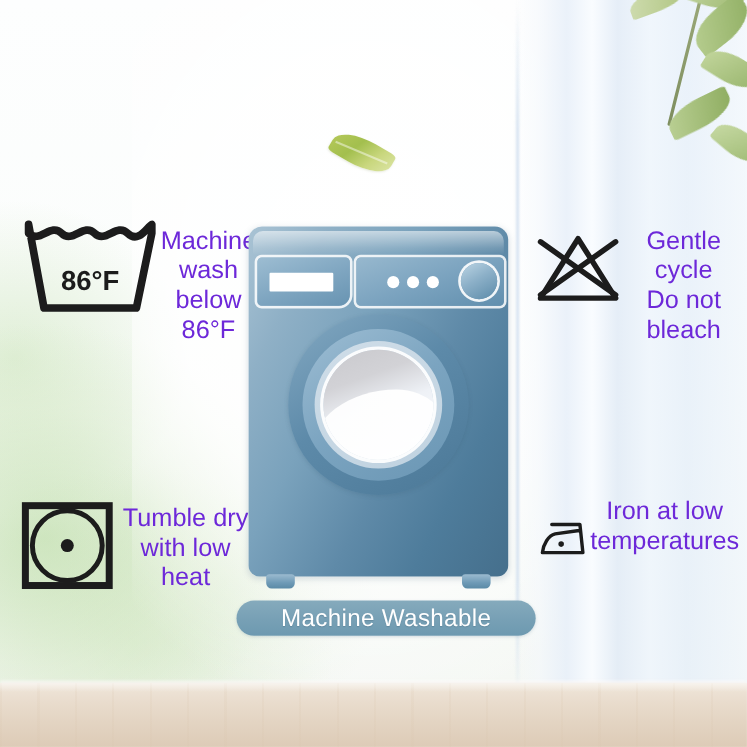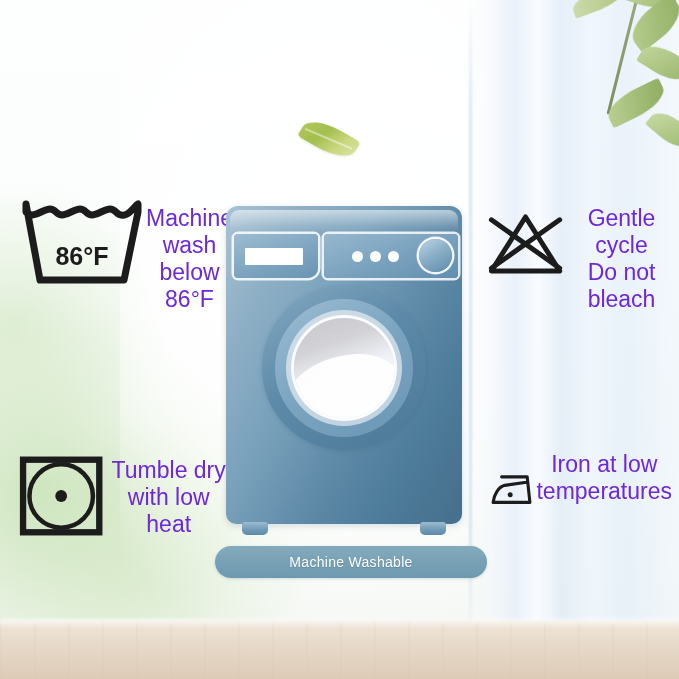--- a/index.html
+++ b/index.html
@@ -242,21 +242,21 @@
     position: absolute;
     left: 215px; top: 546px;
     width: 272px; height: 32px;
     border-radius: 16px;
     background: linear-gradient(180deg, #85aabc 0%, #77a0b5 55%, #6d99b0 100%);
     display: flex; align-items: center; justify-content: center;
     box-shadow: 0 1px 3px rgba(100,130,150,0.25);
   }
   .badge-text {
     color: #ffffff;
-    font-size: 14px;
+    font-size: 22px;
     letter-spacing: 0.3px;
     text-shadow: 0 1px 1px rgba(70,100,120,0.35);
   }
 </style>
 </head>
 <body>
 
 <div id="page">
 
   <div class="bg-base"></div>

